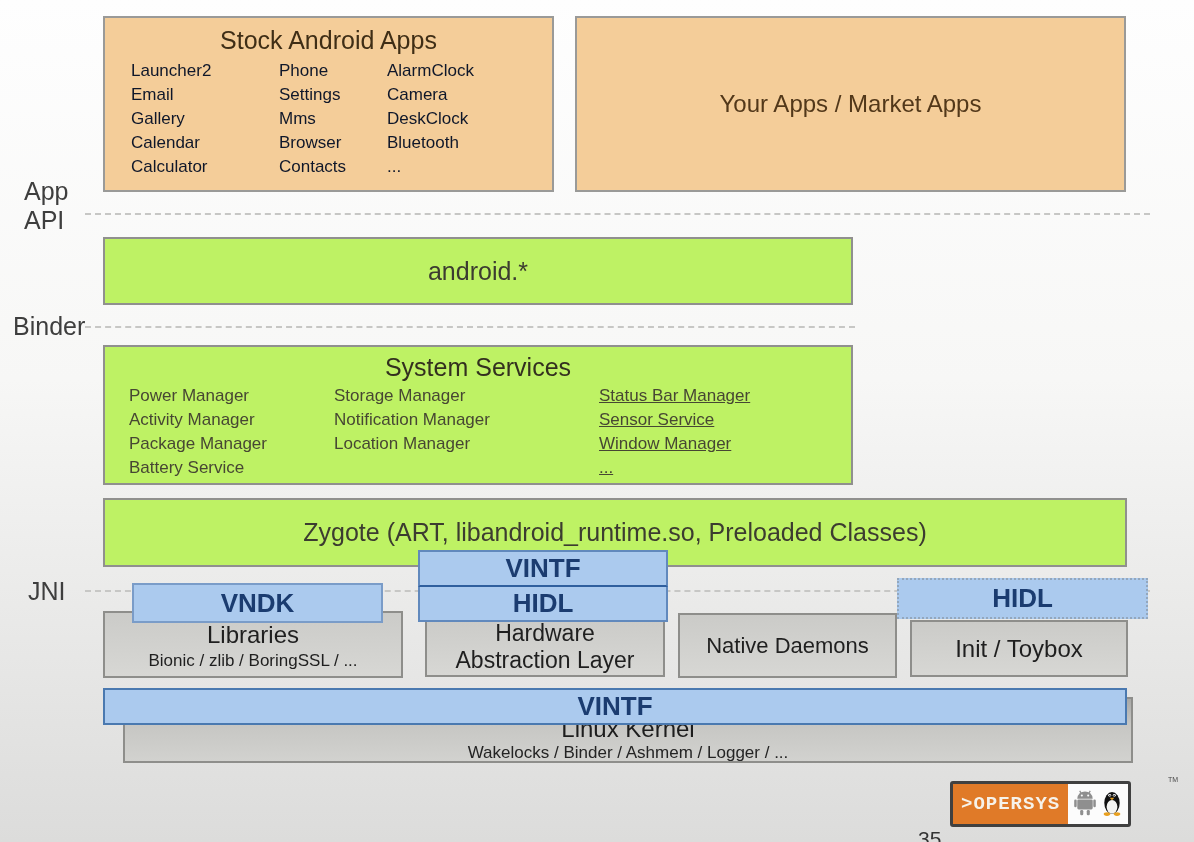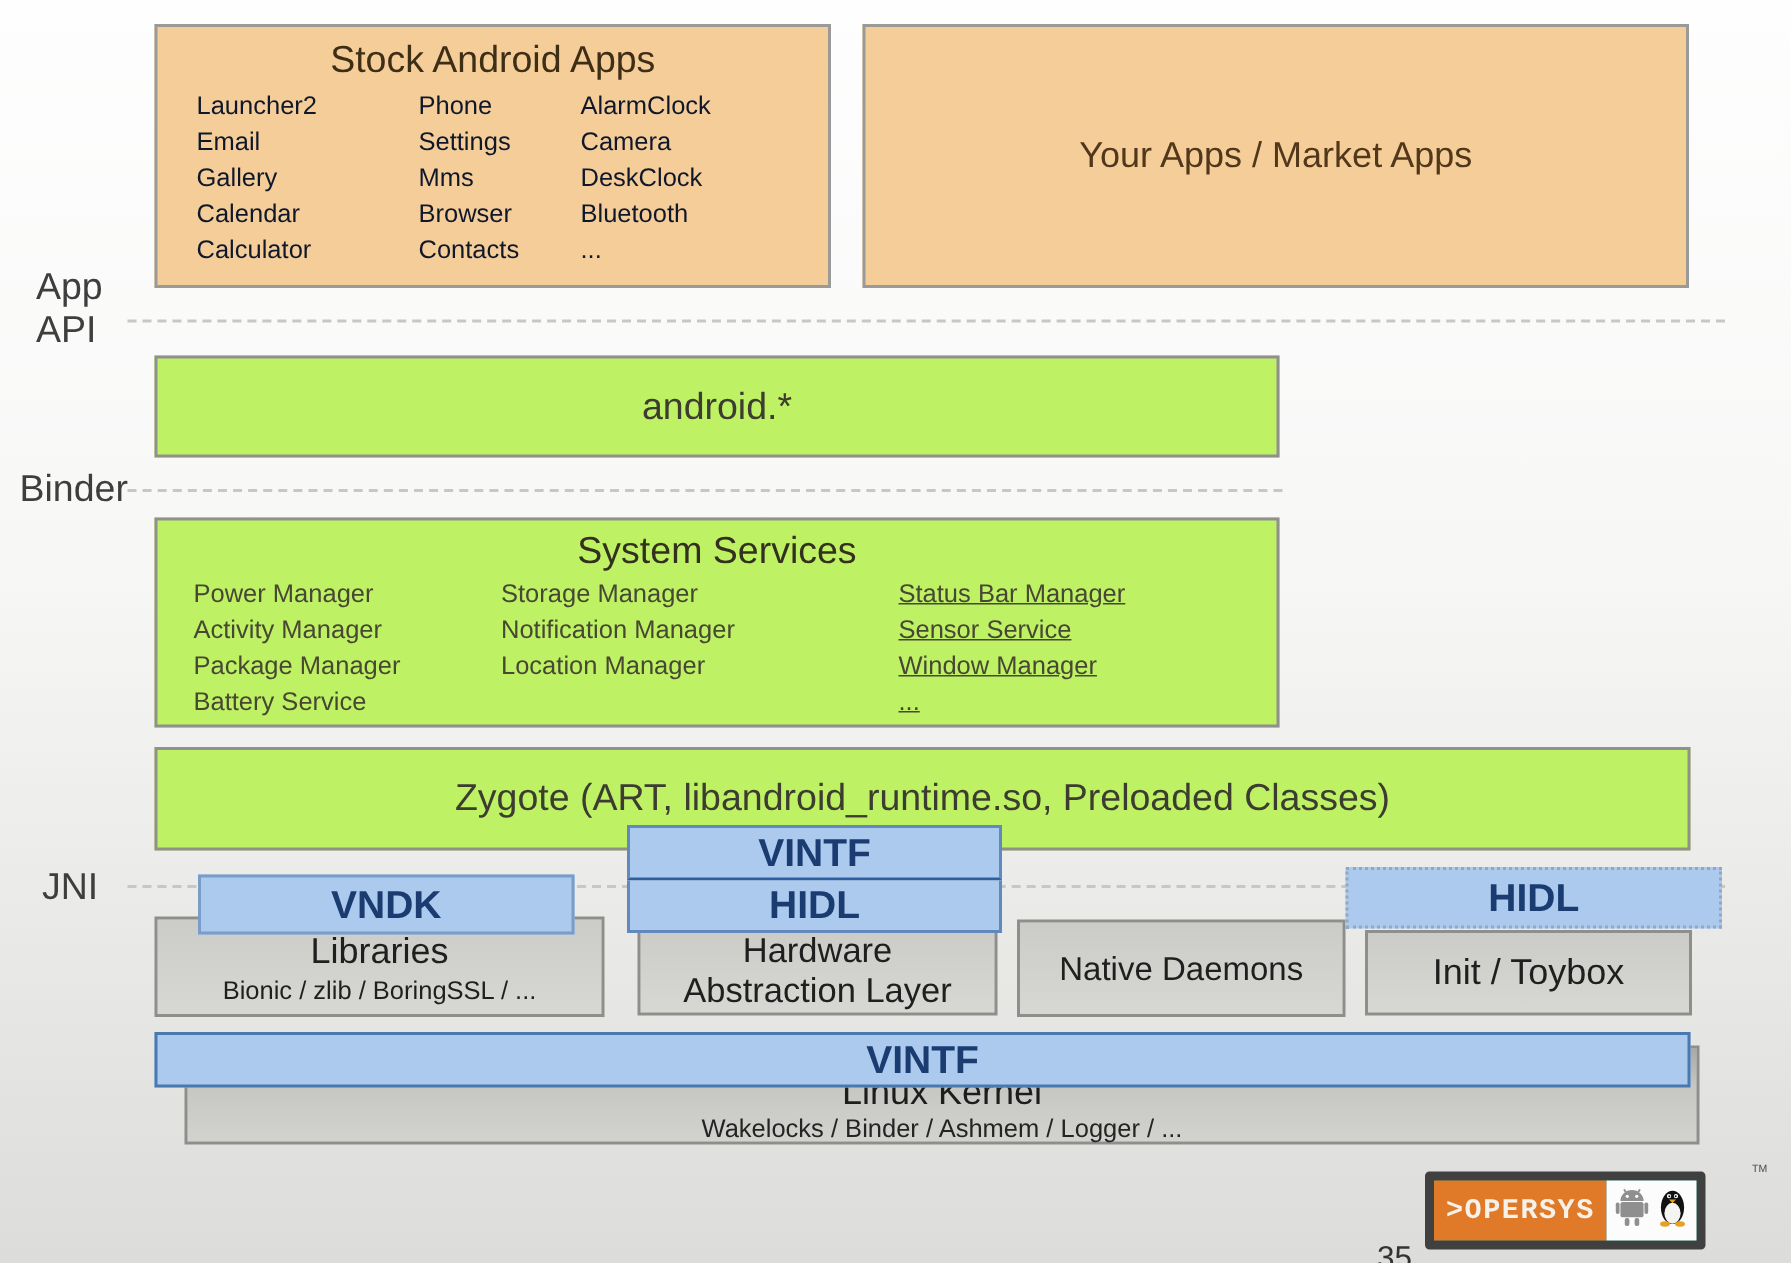--- a/index.html
+++ b/index.html
@@ -23,21 +23,21 @@
   .app-cols{display:flex;padding:4px 0 0 26px;}
   .app-col{display:flex;flex-direction:column;font-size:17px;line-height:24px;color:#0f172a;}
   .svc-cols{display:flex;padding:2px 0 0 24px;}
   .svc-col{display:flex;flex-direction:column;font-size:17px;line-height:24px;color:#474733;}
   .big-label{font-size:25px;color:#3c3c30;}
   .blue-label{font-size:26px;font-weight:bold;}
   .kernel-box{background:linear-gradient(180deg,#a8a8a6 0%,#c6c6c3 40%,#d2d2cf 100%);border:2px solid #8e8e8b;z-index:1;}
   .kernel-title{position:absolute;width:100%;top:16px;text-align:center;font-size:24px;color:#1d1d1d;}
   .kernel-sub{position:absolute;width:100%;top:44px;text-align:center;font-size:17px;color:#242424;}
   .footer-num{position:absolute;font-size:21px;color:#333;z-index:5;}
-  .logo{position:absolute;display:flex;border:6px solid #404040;border-radius:3px;background:#0f766e;z-index:5;}
+  .logo{position:absolute;display:flex;border:3px solid #404040;border-radius:3px;background:#0f766e;z-index:5;}
   .logo-orange{background:#e07a28;color:#f6f2ea;font-family:"Liberation Mono", monospace;font-weight:bold;
     font-size:19px;letter-spacing:1px;display:flex;align-items:center;padding:0 8px;height:40px;}
   .logo-white{background:#fcfcfc;display:flex;align-items:center;justify-content:center;gap:4px;padding:0 5px;height:40px;}
   .tm{position:absolute;font-size:7px;color:#4a4a4a;z-index:5;}
 </style>
 </head>
 <body>
 
 <div class="slide">
 

